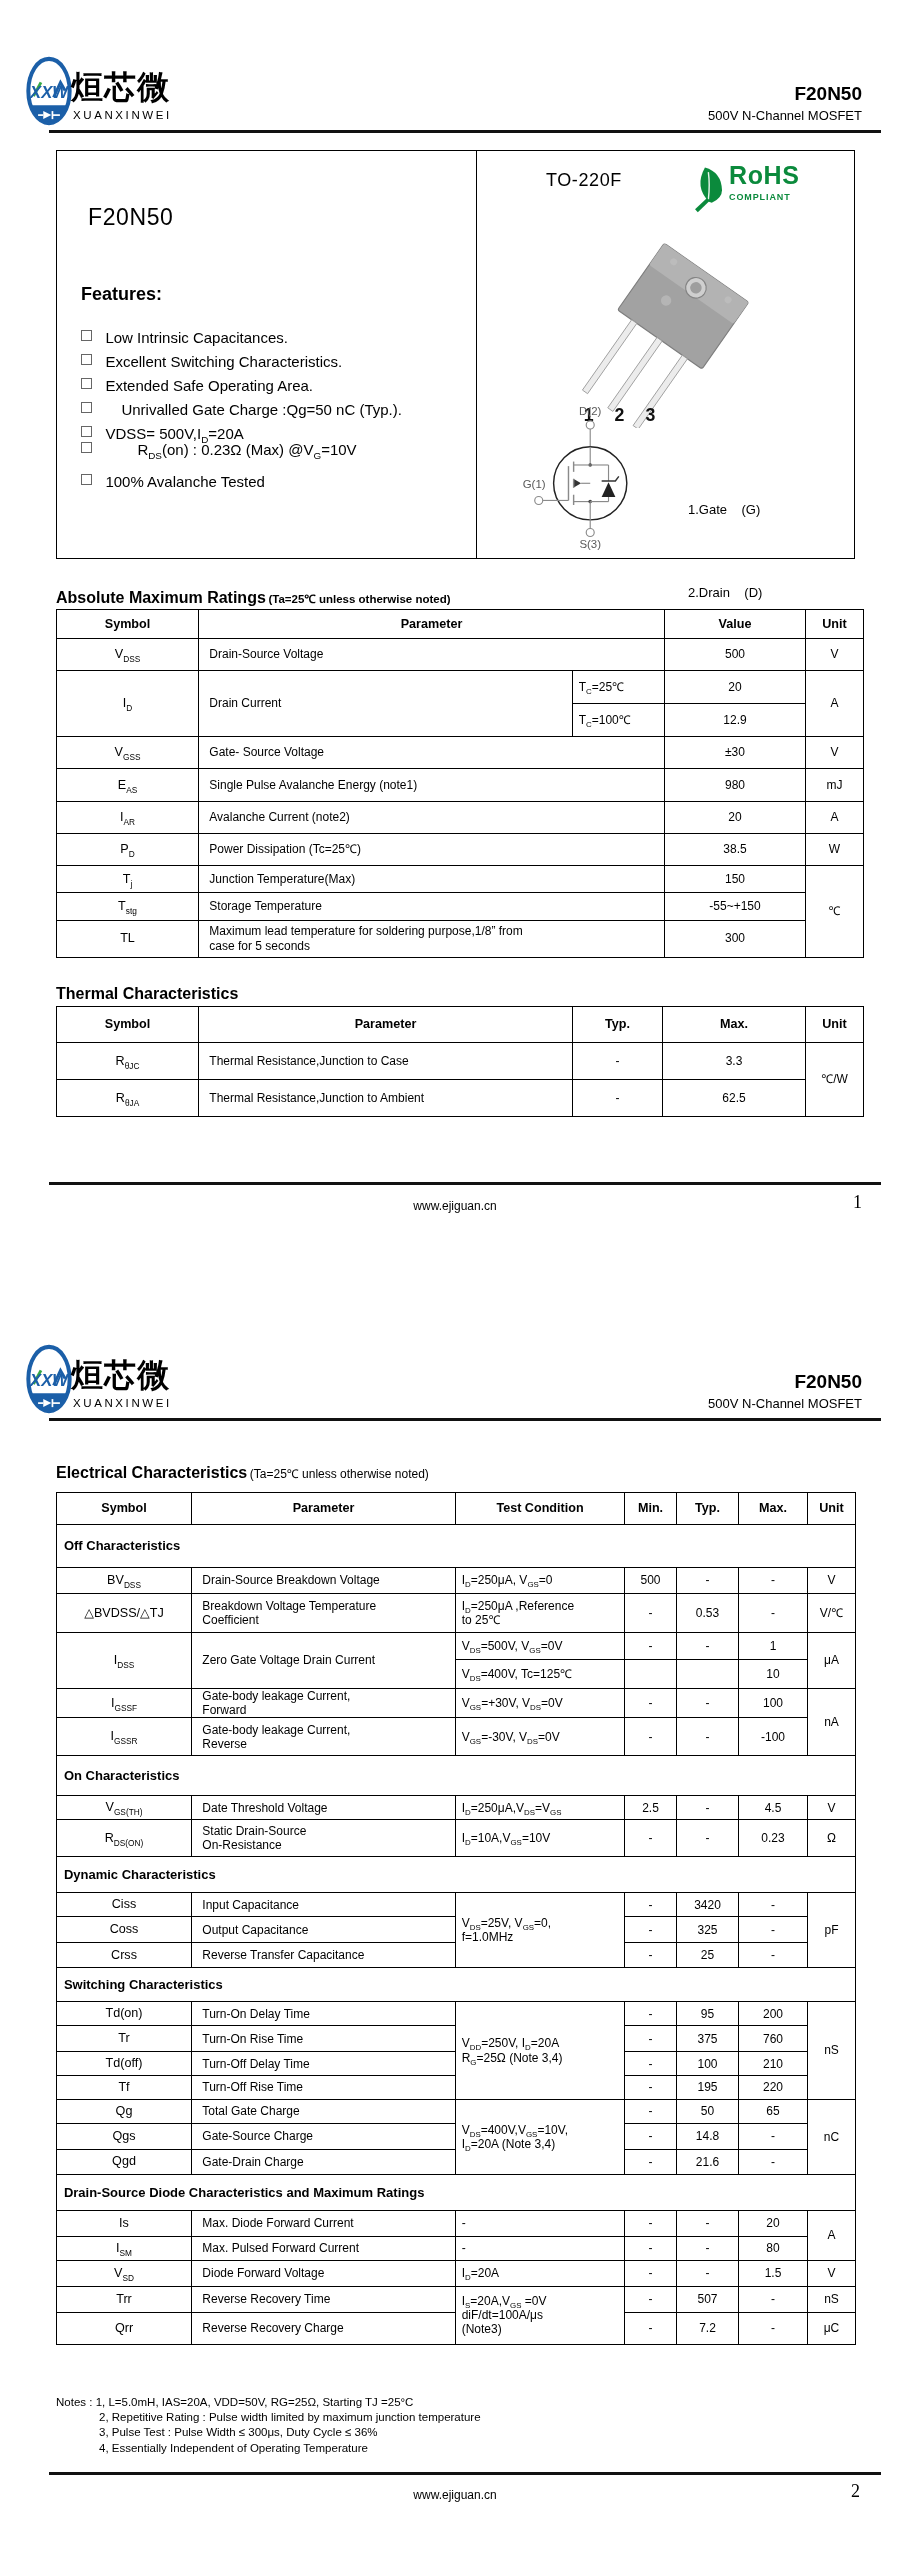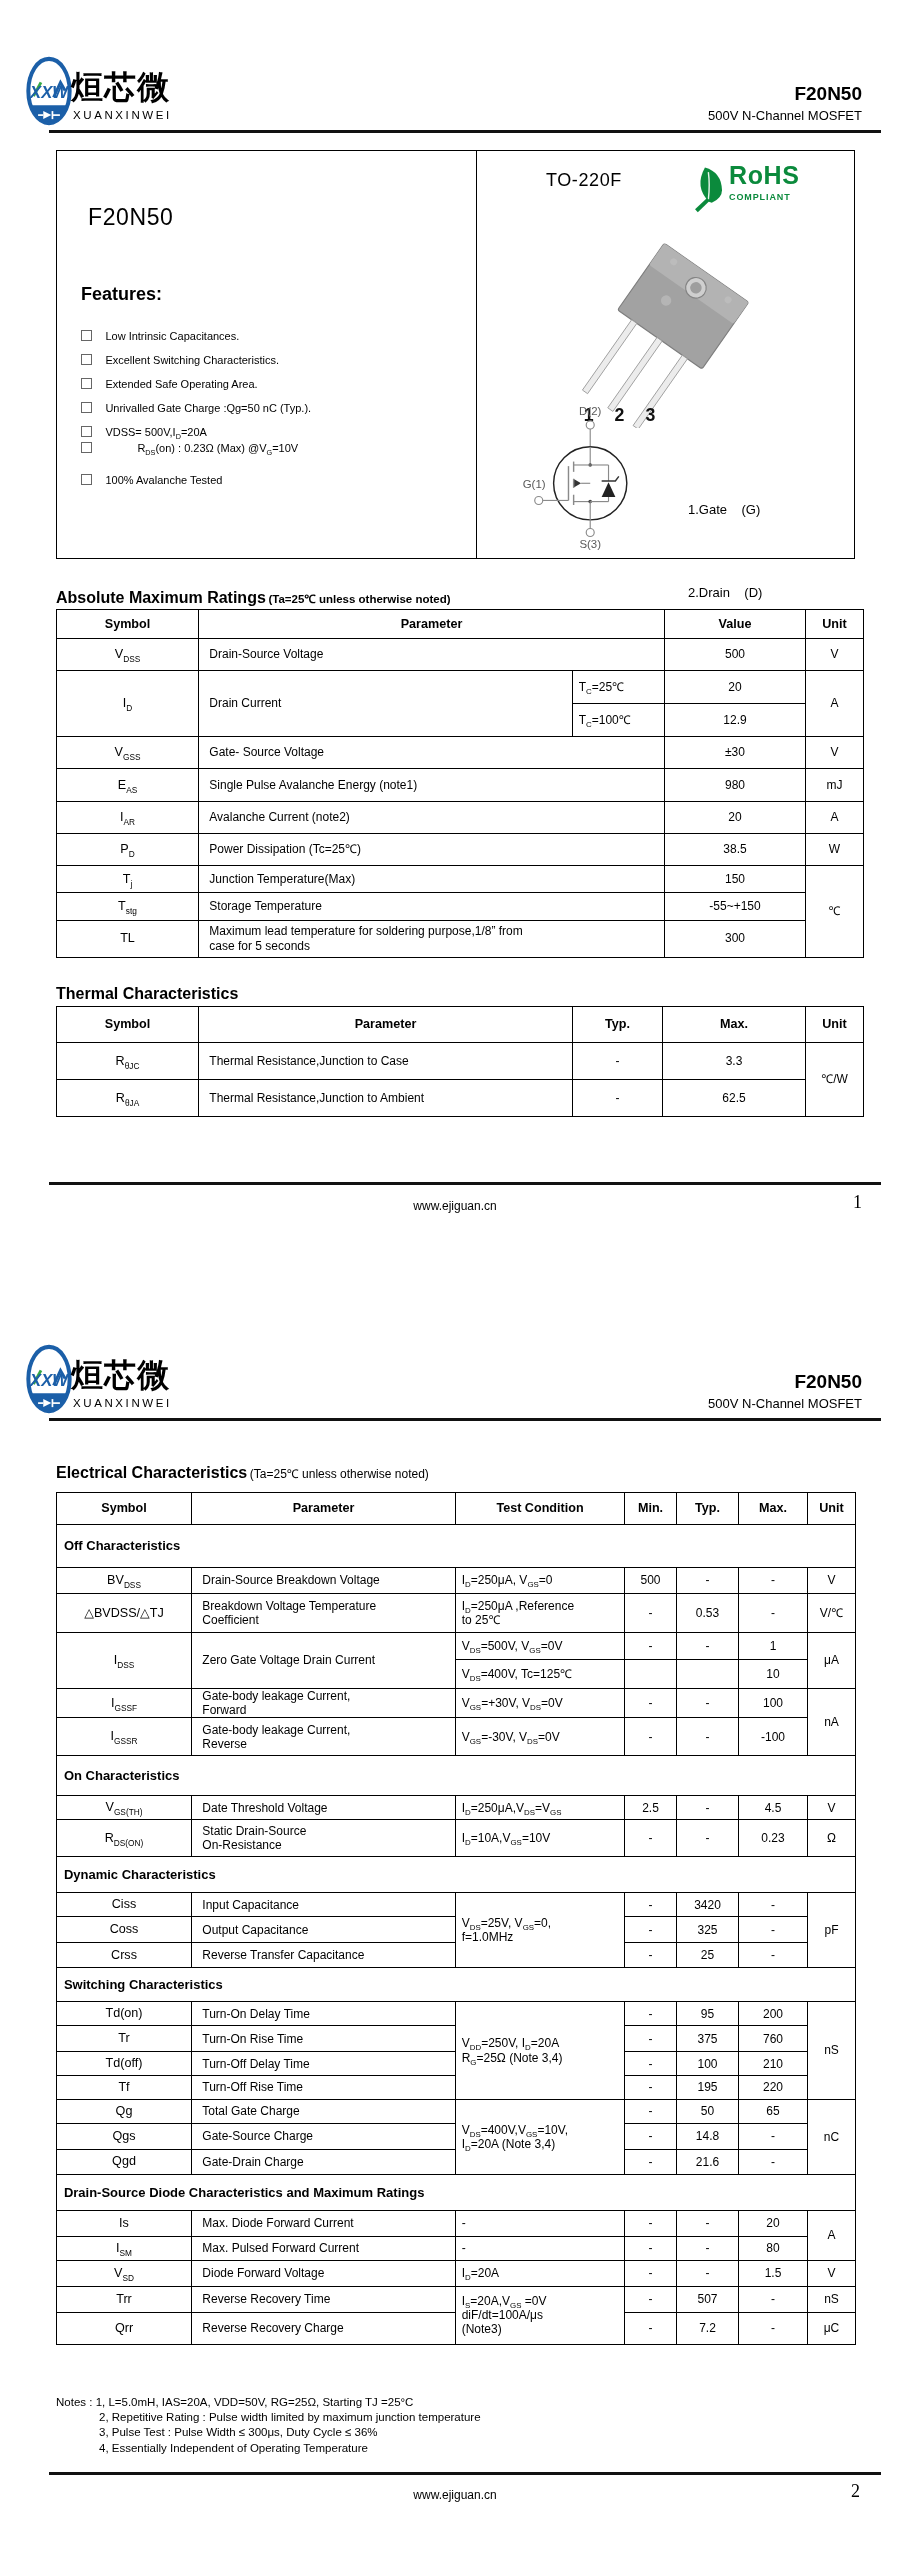--- a/index.html
+++ b/index.html
@@ -16,21 +16,21 @@
   .hd-sub{font-size:13px;text-align:right;width:287px;}
   .rule{background:#111;height:2.9px;}
 
   
   .ovbox{border:1.1px solid #000;}
   .ovdiv{background:#000;width:1.1px;}
   .ov-part{font-size:23px;letter-spacing:0.6px;}
   .ov-feat-title{font-size:18px;font-weight:bold;}
   .feat-row{position:absolute;left:24px;display:flex;align-items:flex-start;height:24px;width:379px;}
   .feat-box{flex:0 0 auto;width:8.6px;height:8.6px;border:1.1px solid #666;margin:1.1px 13.8px 0 0;}
-  .feat-txt{font-size:11px;line-height:1.1;padding-top:0.6px;}
+  .feat-txt{font-size:15px;line-height:1.1;padding-top:0.6px;}
   .pkg-name{font-size:18px;letter-spacing:0.6px;}
   .rohs-txt{color:#0b8a3c;font-weight:bold;line-height:.9;}
   .rohs-big{font-size:25px;letter-spacing:0.6px;}
   .rohs-small{font-size:9px;letter-spacing:0.9px;}
   .pin-desc{font-size:13px;line-height:27.5px;white-space:pre;}
 
   
   .sec-title{font-size:16px;font-weight:bold;}
   .sec-note{font-size:11.5px;font-weight:bold;}
   .sec-note-reg{font-size:12px;font-weight:normal;}
@@ -91,21 +91,21 @@
         <span class="feat-txt">Low Intrinsic Capacitances.</span>
       </div>
       <div class="feat-row" style="top:202px;">
         <span class="feat-box"></span>
         <span class="feat-txt">Excellent Switching Characteristics.</span>
       </div>
       <div class="feat-row" style="top:226px;">
         <span class="feat-box"></span>
         <span class="feat-txt">Extended Safe Operating Area.</span>
       </div>
-      <div class="feat-row" style="top:250px;">
+      <div class="feat-row" style="top:250px;gap:16px;">
         <span class="feat-box"></span>
         <span class="feat-txt">Unrivalled Gate Charge :Qg=50 nC (Typ.).</span>
       </div>
       <div class="feat-row" style="top:274px;">
         <span class="feat-box"></span>
         <span class="feat-txt">VDSS= 500V,I<sub>D</sub>=20A</span>
       </div>
       <div class="feat-row" style="top:290px;gap:32px;">
         <span class="feat-box"></span>
         <span class="feat-txt">R<sub>DS</sub>(on) : 0.23Ω (Max) @V<sub>G</sub>=10V</span>

